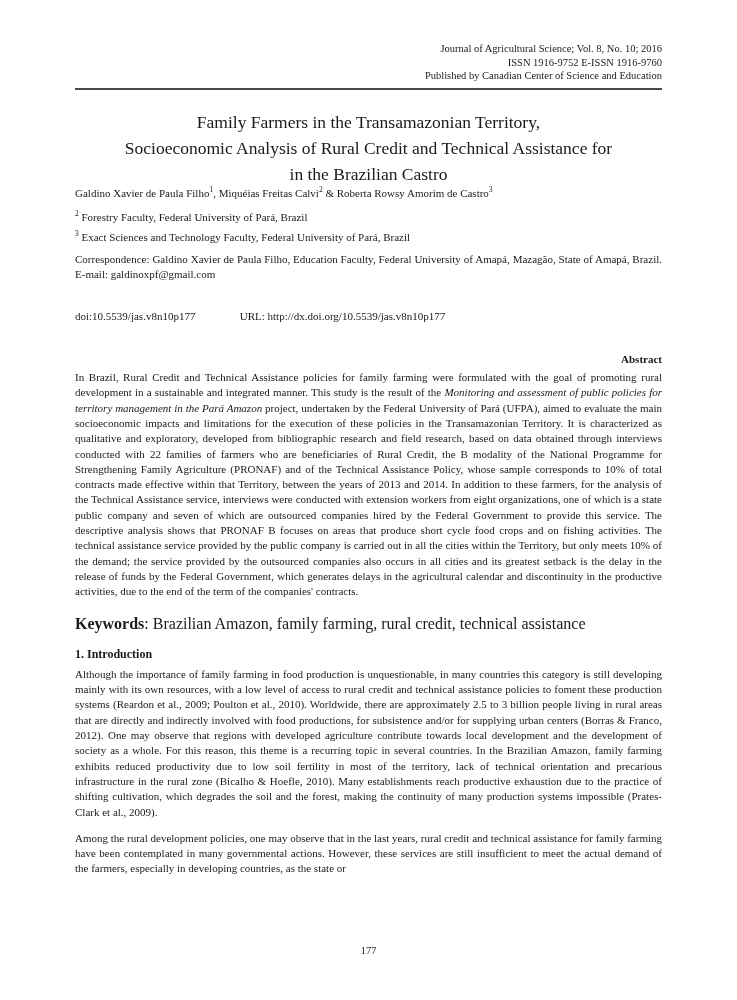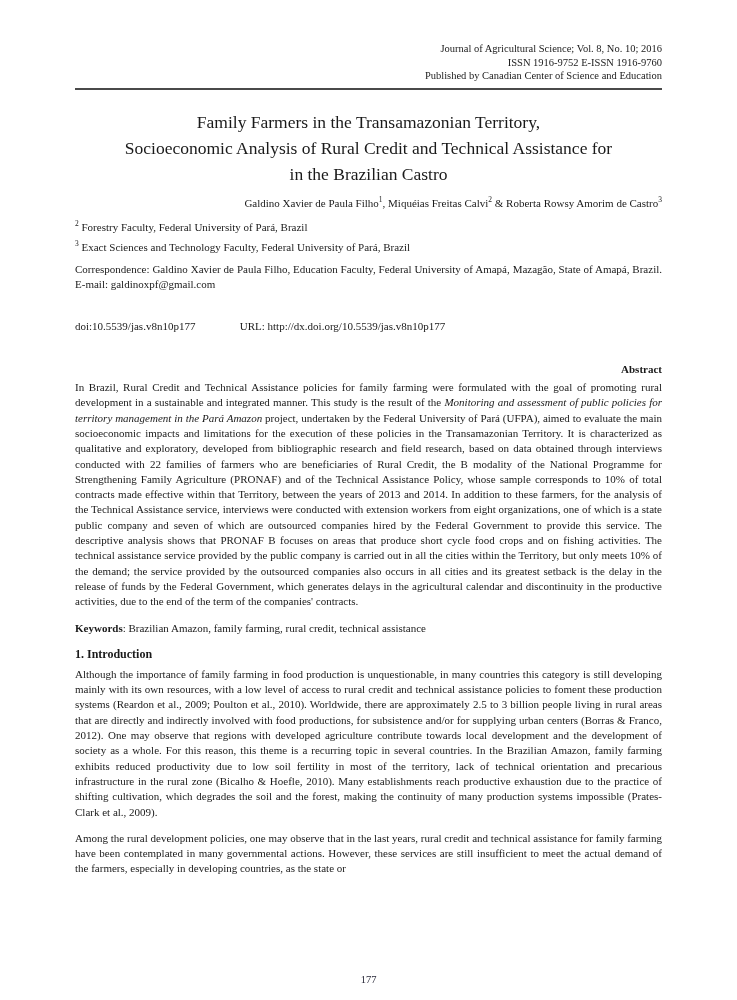--- a/index.html
+++ b/index.html
@@ -31,22 +31,21 @@
   }
   .title {
     margin: 19px 0 0 0;
     font-size: 17.5px;
     font-weight: 400;
     text-align: center;
     line-height: 26px;
   }
   .title span { display: block; }
   .authors {
-    margin-top: 10px;
-    text-align: right;
+    text-align: left;
     font-size: 11px;
   }
   sup {
     font-size: 7.5px;
     vertical-align: super;
     line-height: 0;
   }
   .affiliations { margin-top: 12px; }
   .affiliation {
     font-size: 11px;
@@ -74,35 +73,35 @@
     margin-top: 30px;
     text-align: right;
   }
   .body-para {
     font-size: 11px;
     line-height: 15.3px;
     text-align: justify;
     margin-top: 5px;
   }
   .keywords {
-    font-size: 11px;
+    font-size: 16px;
     line-height: 15.3px;
   }
   .keywords .kw-label { font-weight: bold; }
   .section-heading {
     font-size: 12px;
     font-weight: bold;
     margin-top: 9px;
   }
   .italic { font-style: italic; }
   .page-number {
     position: absolute;
     left: 0;
     right: 0;
-    top: 974px;
+    top: 945px;
     text-align: center;
     font-size: 10.5px;
     color: #2a2a3a;
   }
 </style>
 </head>
 <body>
 
 <div class="page">
   <div class="content">

